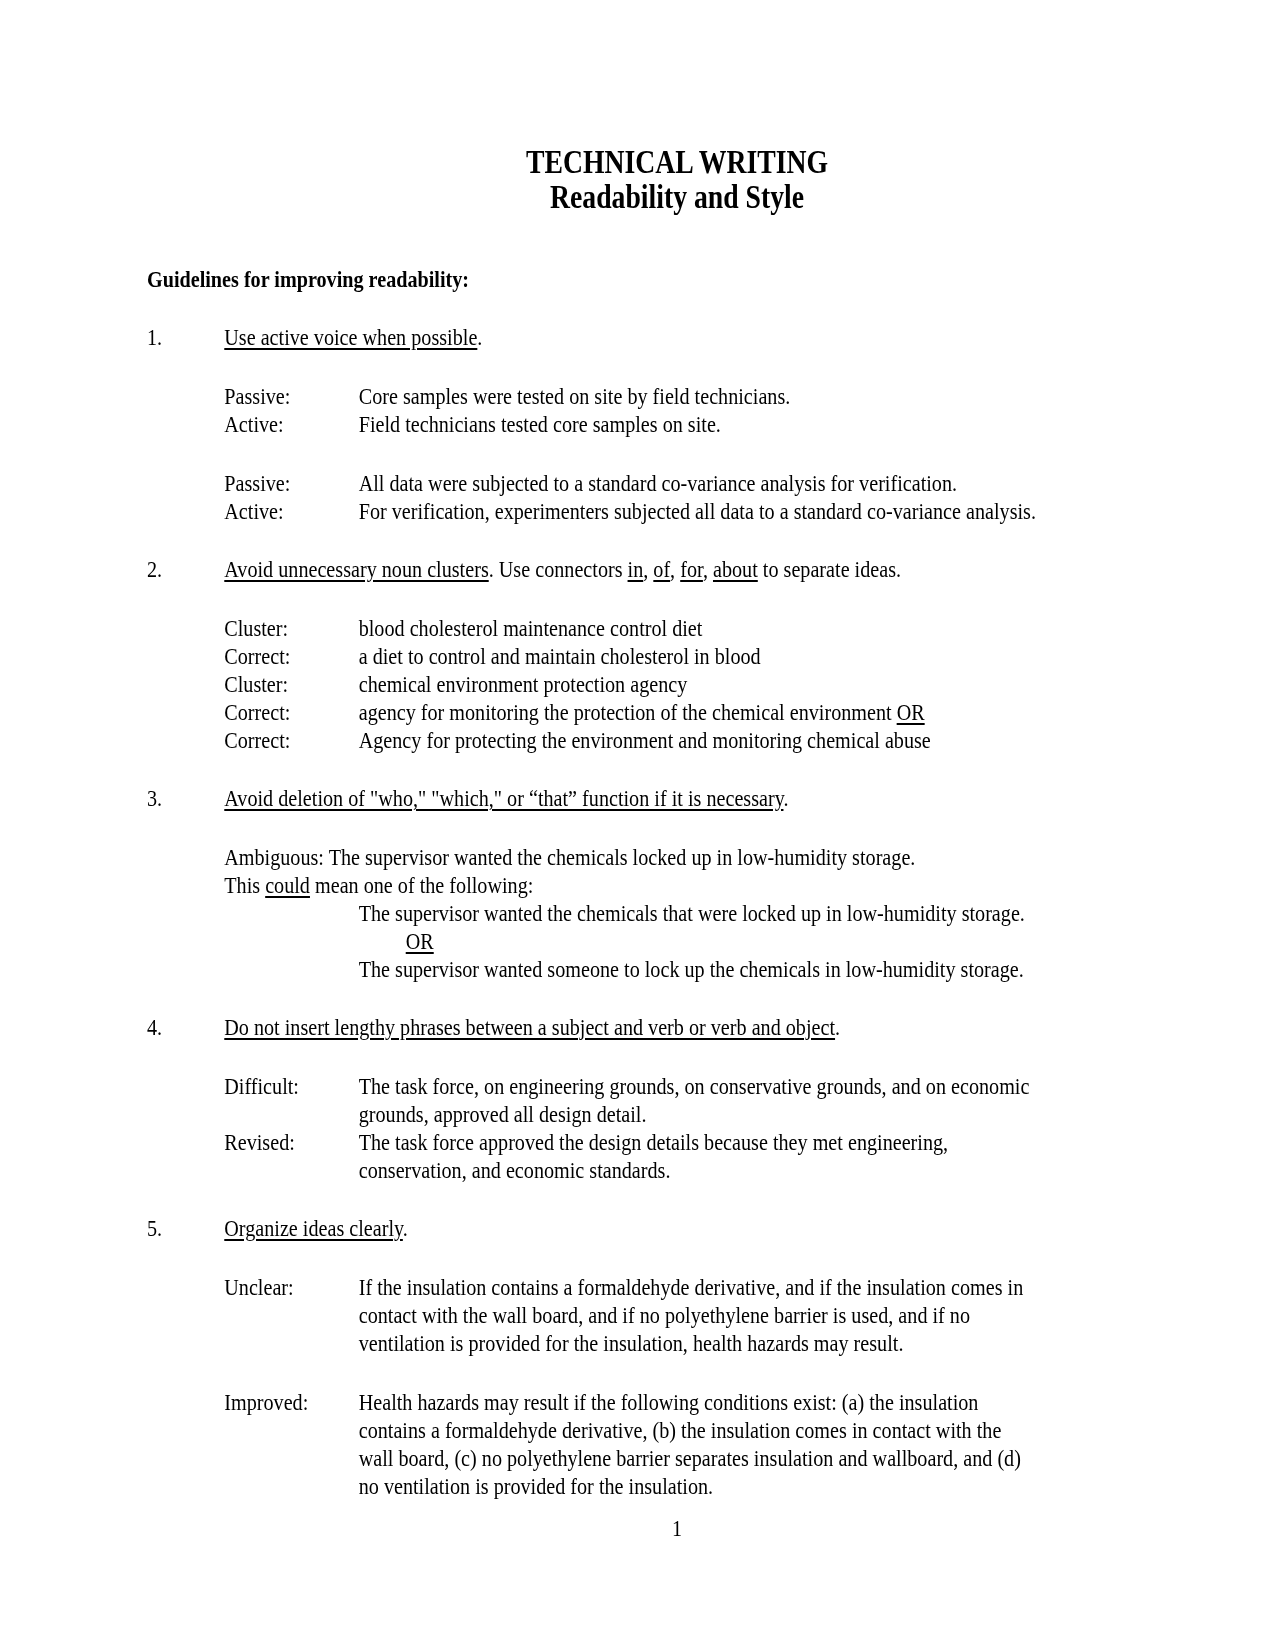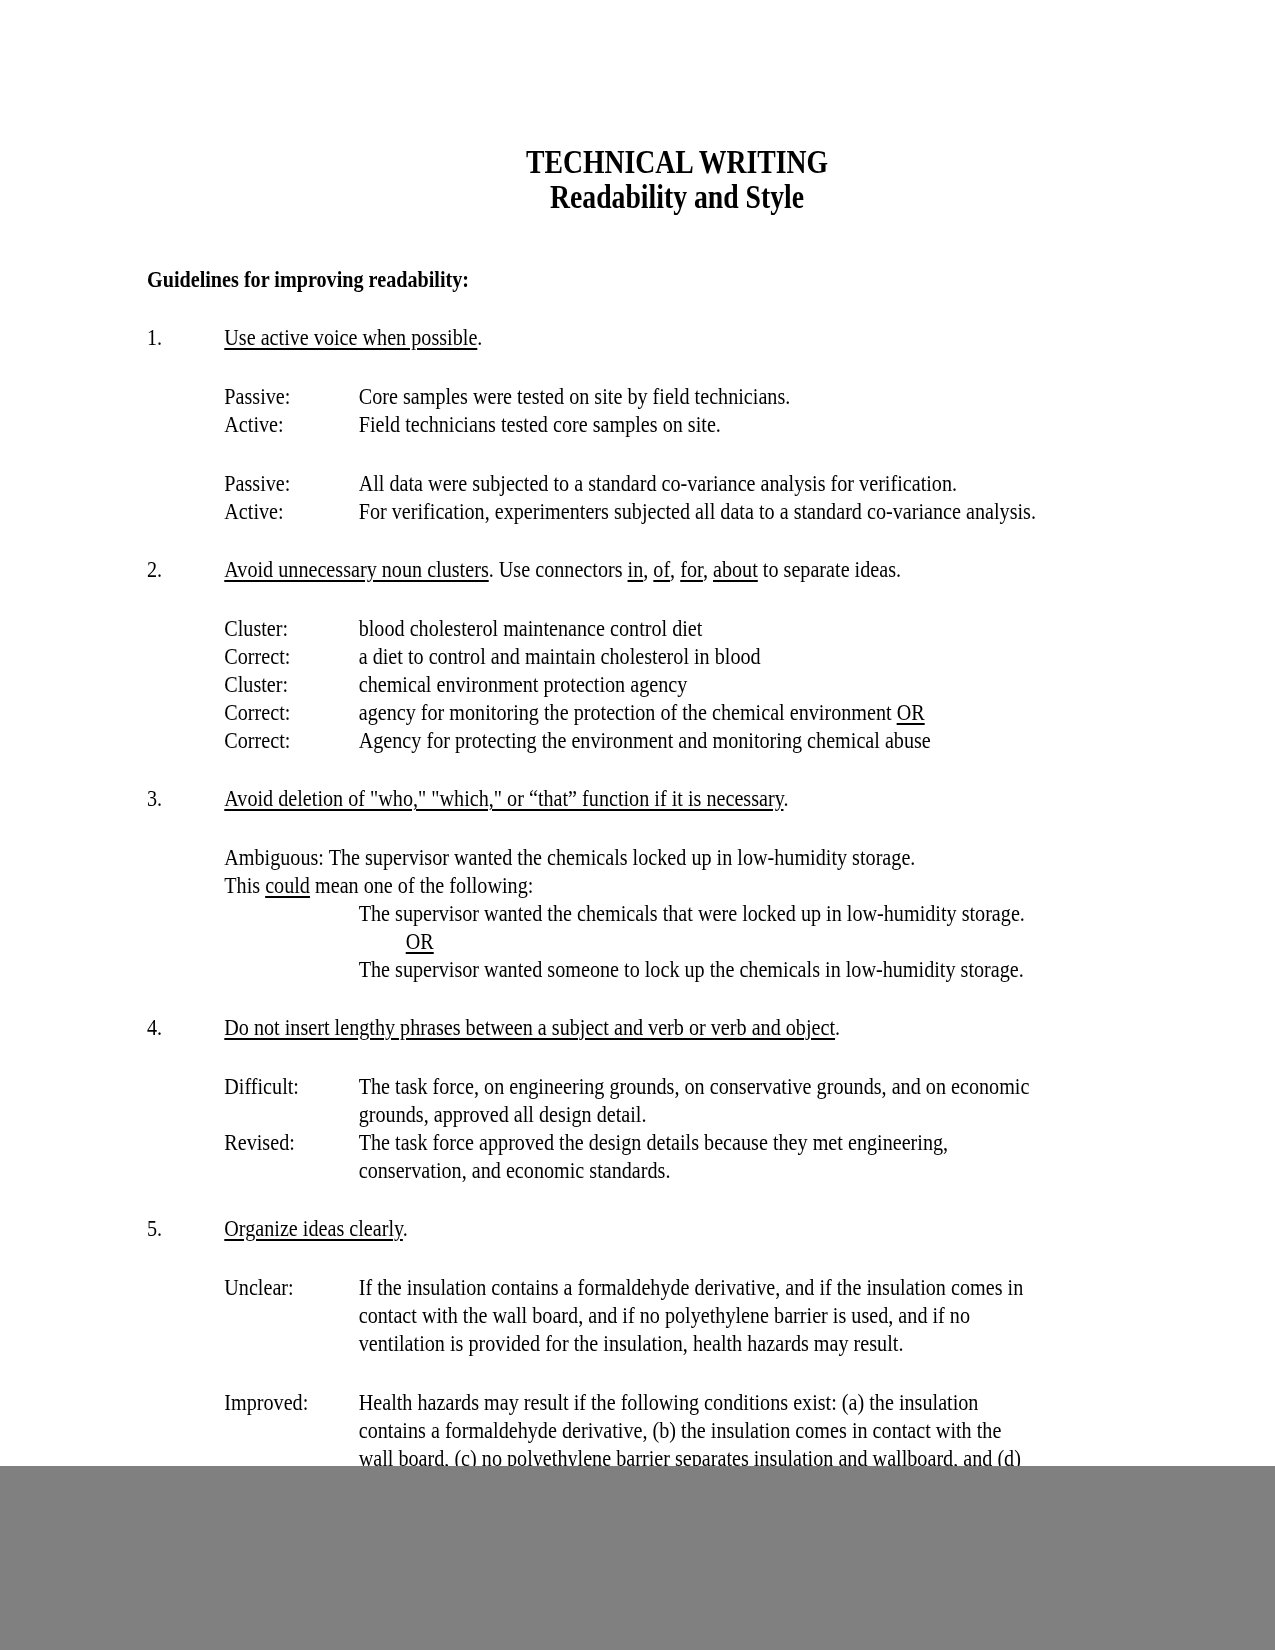--- a/index.html
+++ b/index.html
@@ -3,21 +3,21 @@
 <meta charset="utf-8">
 <style>
   html, body {
     margin: 0;
     padding: 0;
     background: #808080;
   }
   .sheet {
     position: relative;
     width: 1275px;
-    height: 1466px;
+    height: 1650px;
     margin: 0 auto;
     background: #ffffff;
     color: #000000;
     font-family: "Liberation Serif", "DejaVu Serif", serif;
     font-size: 24px;
     line-height: 28px;
     overflow: hidden;
   }
   
   .content {

